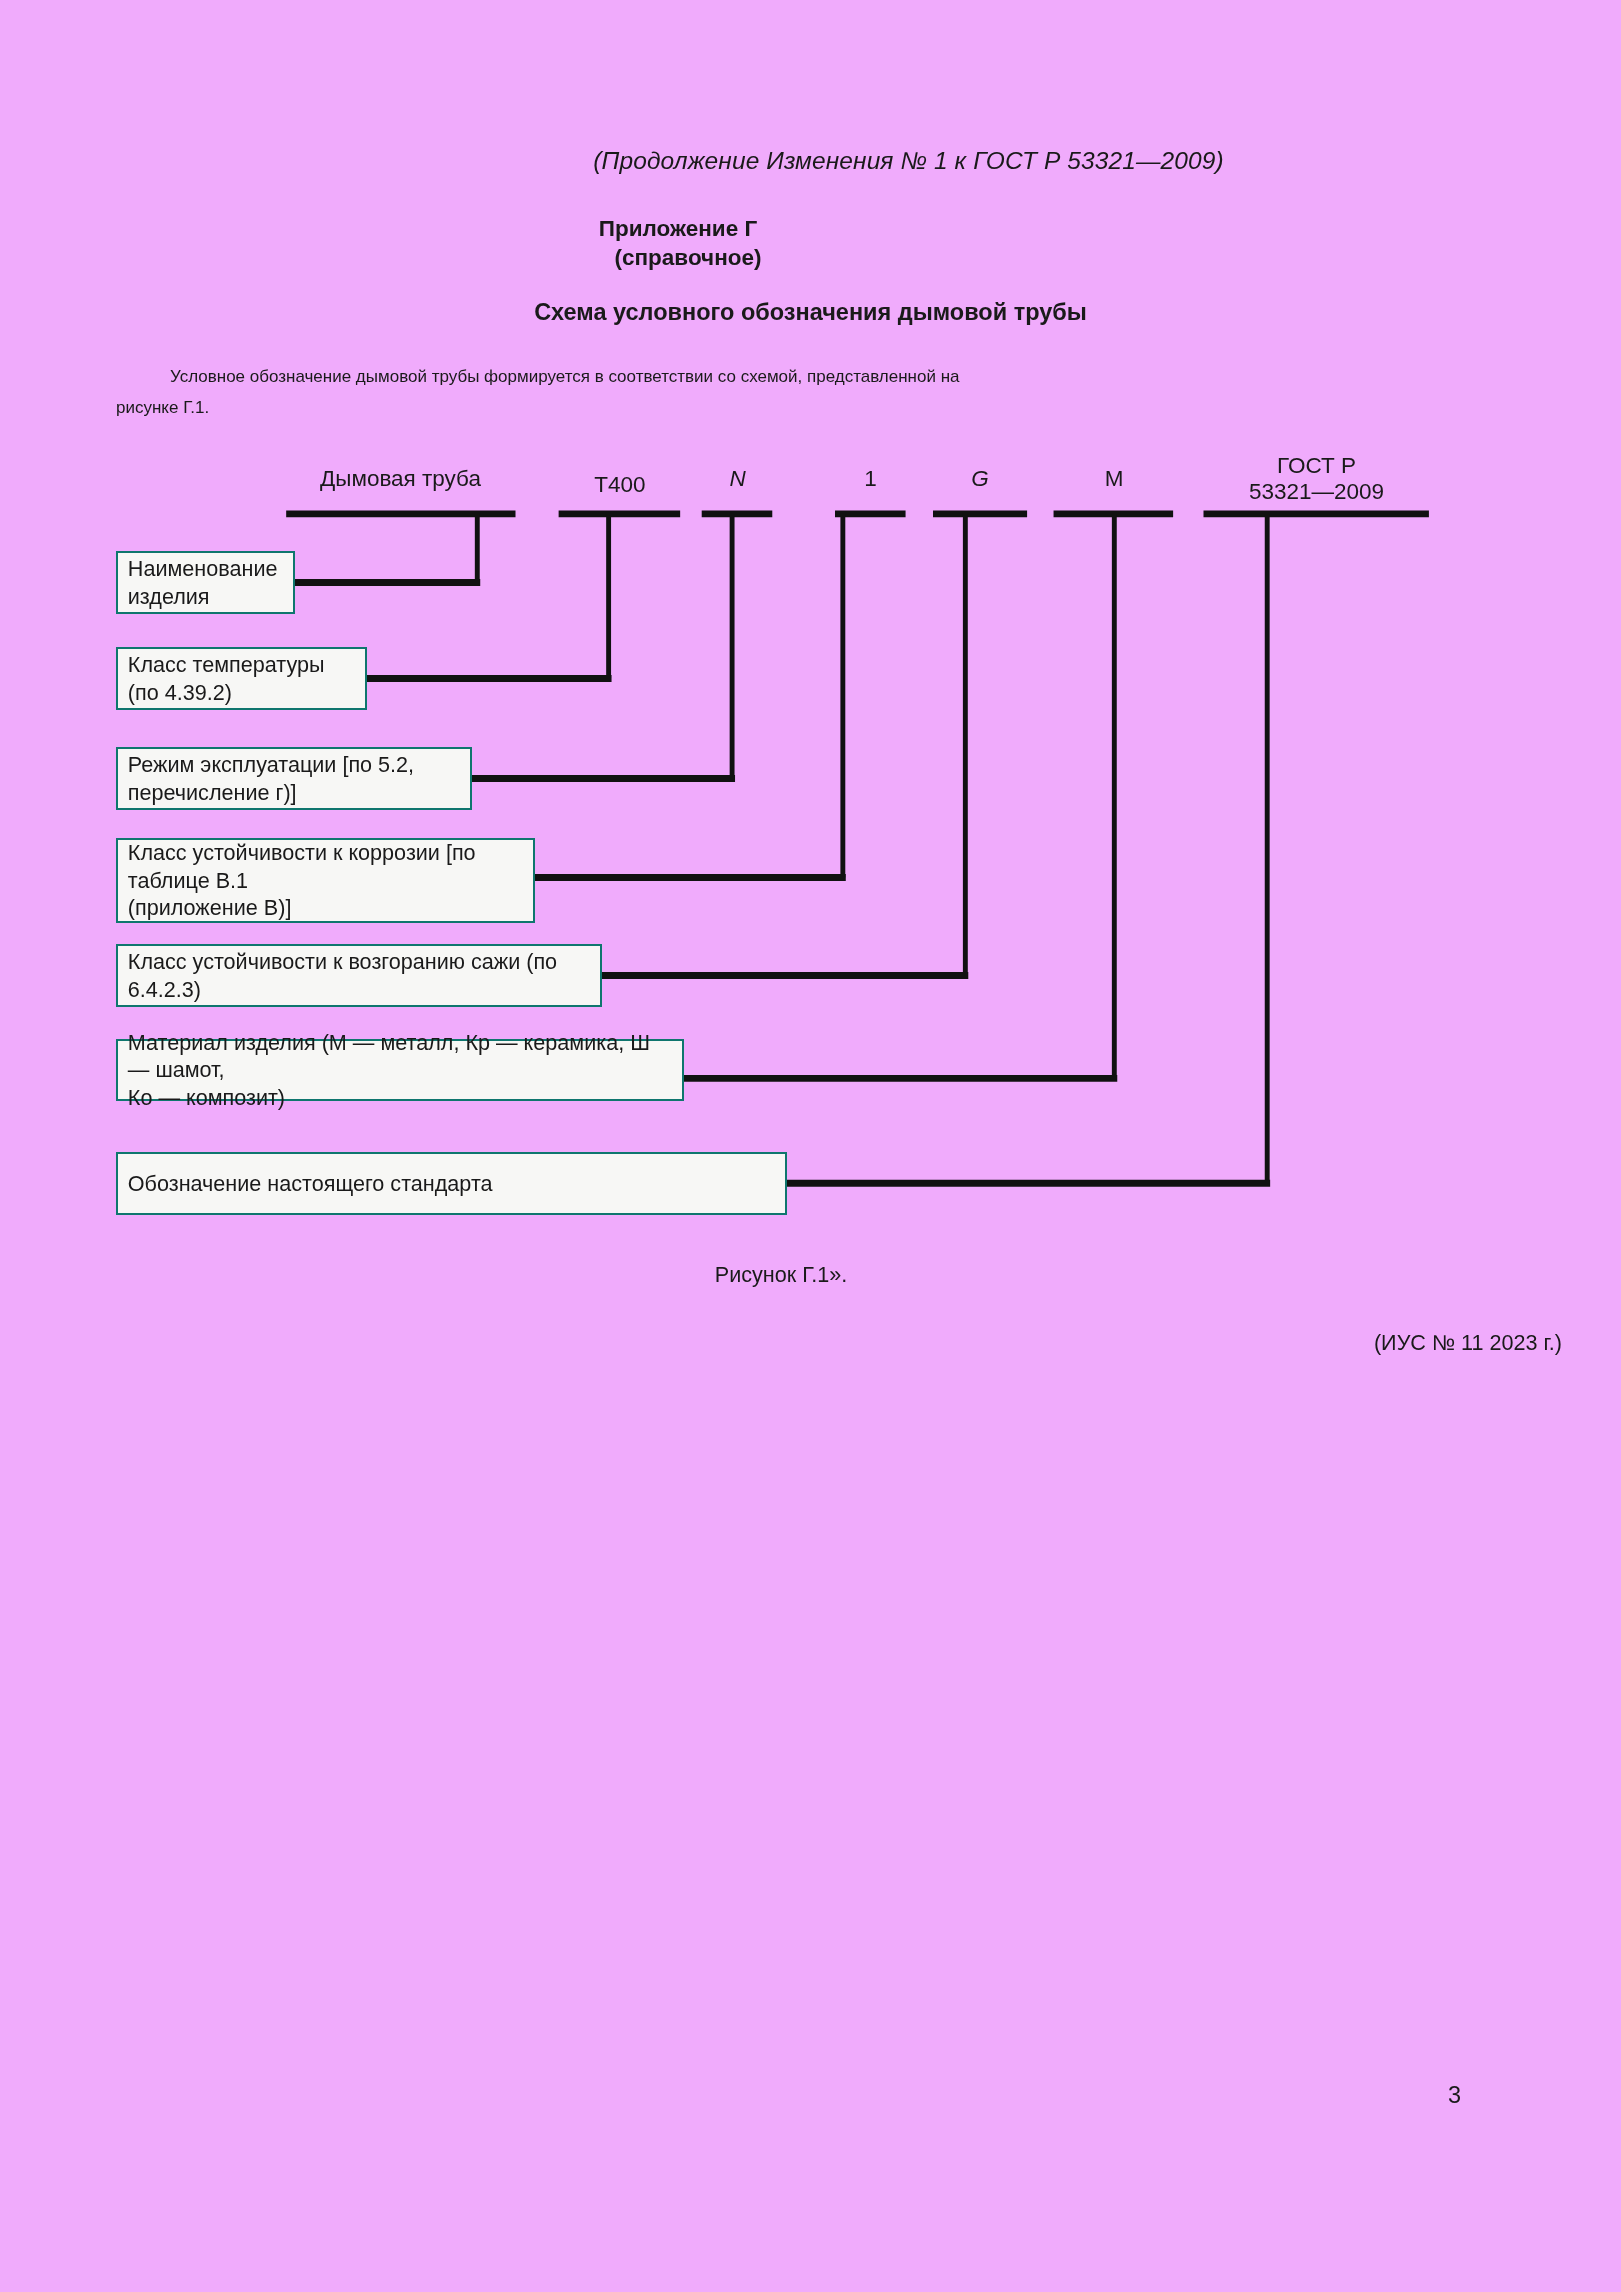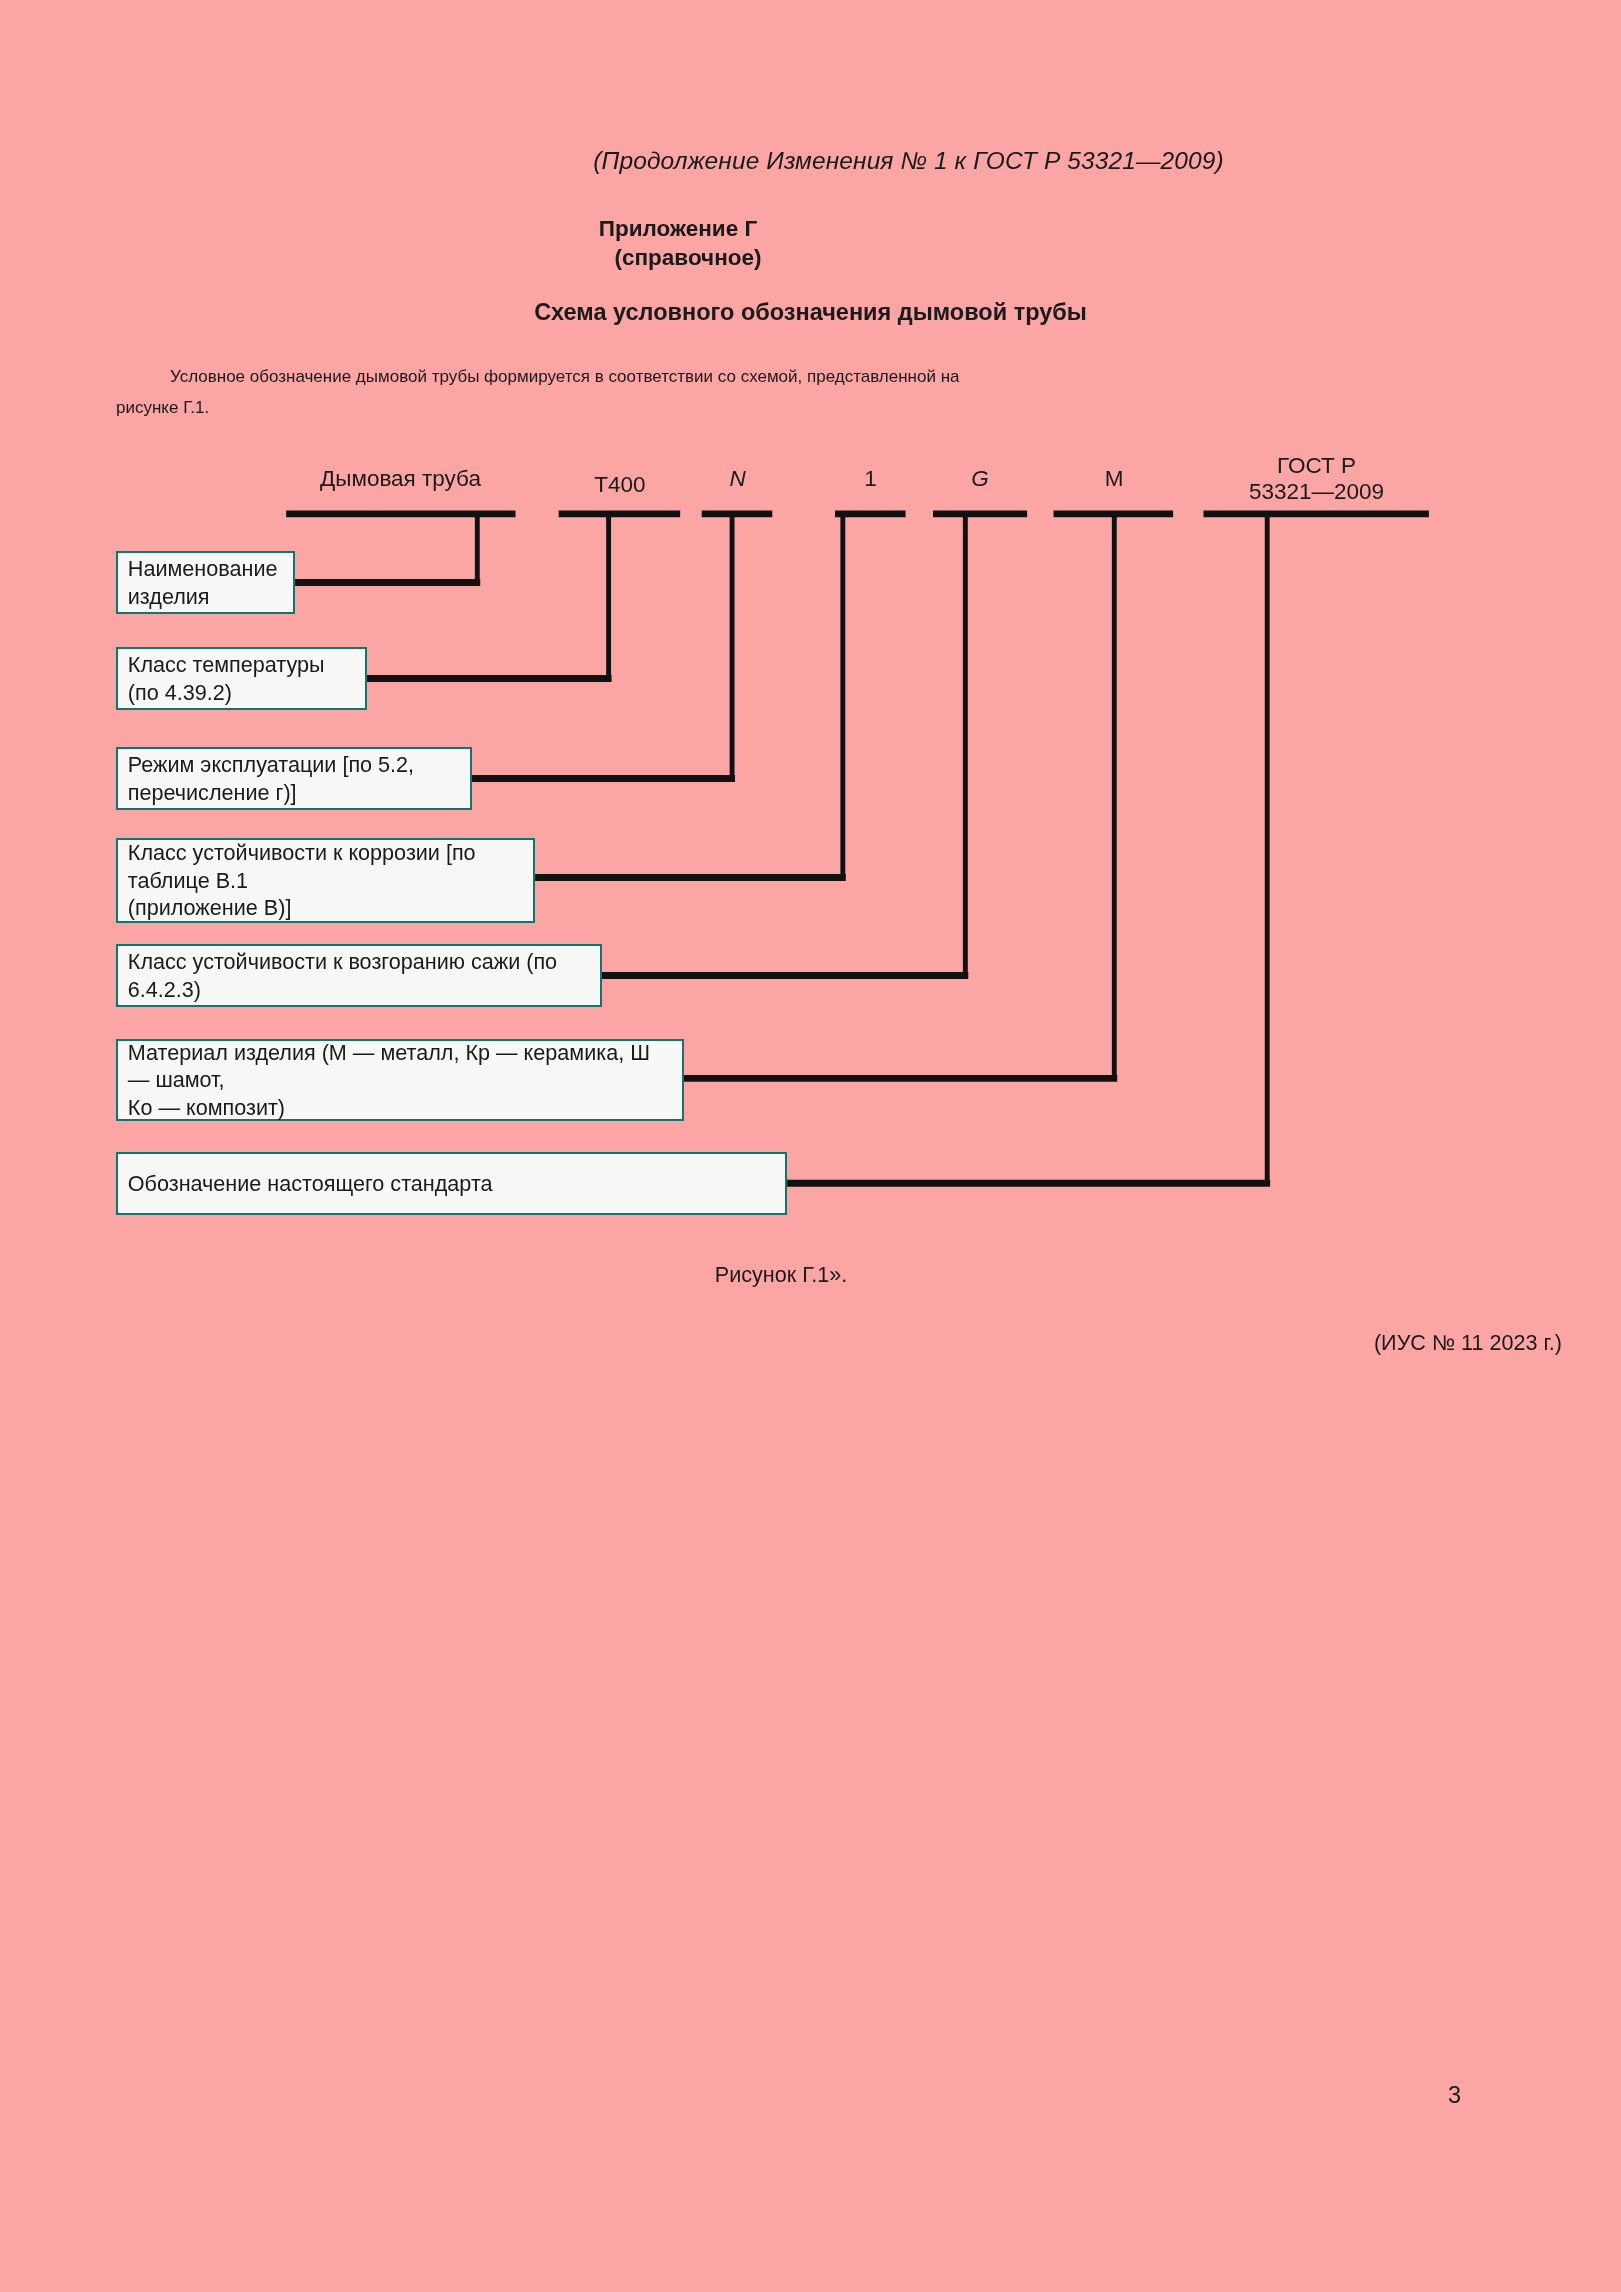--- a/index.html
+++ b/index.html
@@ -12,21 +12,21 @@
     height: 2293px;
     position: relative;
     font-family: "Liberation Sans", sans-serif;
     color: #1a1a1a;
     overflow: hidden;
   }
 
   .page {
     position: absolute;
     inset: 0;
-    background: #fca5a5;
+    background: #f0abfc;
   }
 
   
   .running-head {
     position: absolute;
     top: 147px;
     left: 0;
     right: 0;
     text-align: center;
     font-style: italic;
@@ -211,21 +211,21 @@
 
   <div class="sbox" style="left:116px; top:838px; width:419px; height:85px;">
     <span>Класс устойчивости к коррозии [по таблице В.1</span>
     <span>(приложение В)]</span>
   </div>
 
   <div class="sbox" style="left:116px; top:944px; width:486px; height:63px;">
     <span>Класс устойчивости к возгоранию сажи (по 6.4.2.3)</span>
   </div>
 
-  <div class="sbox" style="left:116px; top:1039px; width:568px; height:82px;">
+  <div class="sbox" style="left:116px; top:1039px; width:568px; height:62px;">
     <span>Материал изделия (М — металл, Кр — керамика, Ш — шамот,</span>
     <span>Ко — композит)</span>
   </div>
 
   <div class="sbox" style="left:116px; top:1152px; width:671px; height:63px;">
     <span>Обозначение настоящего стандарта</span>
   </div>
 
   <div class="fig-caption">Рисунок Г.1».</div>
 

